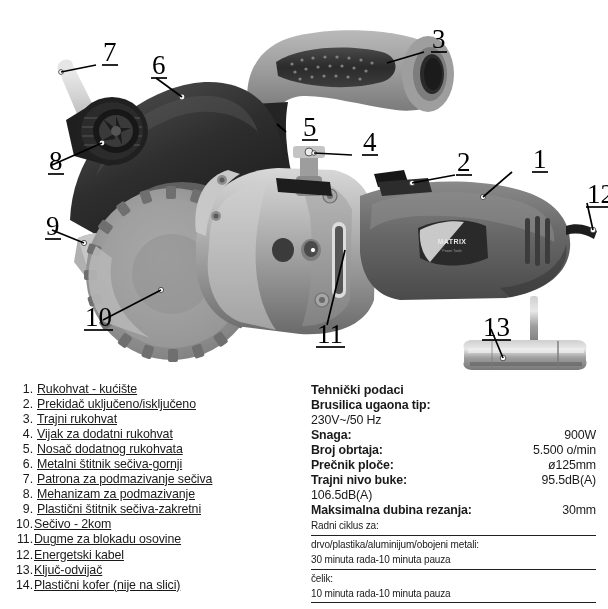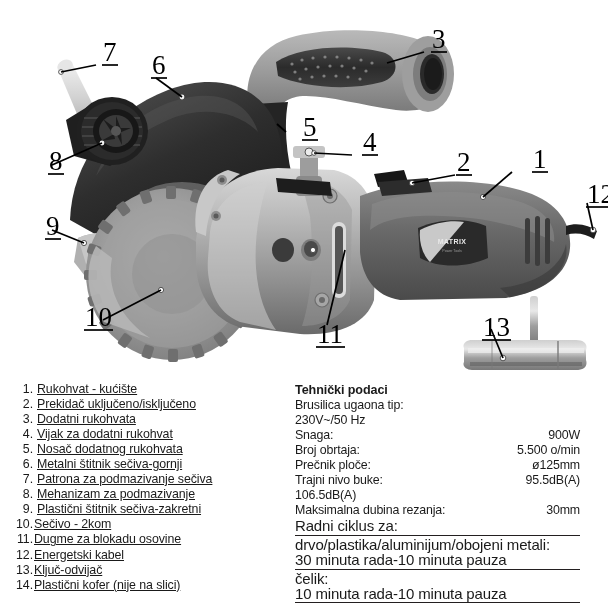--- a/index.html
+++ b/index.html
@@ -17,30 +17,30 @@
   
   #lower{position:absolute;left:0;top:378px;width:608px;height:231px;}
 
   #parts-list{position:absolute;left:13px;top:4px;width:286px;}
   .part-row{display:flex;font-size:12.4px;line-height:15.05px;
             white-space:nowrap;letter-spacing:-0.1px;}
   .part-row .pn{display:inline-block;width:20px;text-align:right;flex:none;}
   .part-row .pl{display:inline-block;padding-left:4px;text-decoration:underline;}
   .part-row.tight .pl{padding-left:1px;}
 
-  #specs{position:absolute;left:295px;top:4px;width:285px;}
+  #specs{position:absolute;left:311px;top:4px;width:285px;}
   .spec-title{font-size:12.6px;font-weight:bold;line-height:16px;
               letter-spacing:-0.1px;margin-bottom:0px;}
   .spec-row{display:flex;justify-content:space-between;align-items:baseline;
             font-size:12.4px;line-height:15.05px;white-space:nowrap;
             letter-spacing:-0.15px;}
-  .spec-row .k{flex:none;}
+  .spec-row .k{flex:none;font-weight:bold;}
   .spec-row .v{flex:none;text-align:right;}
   .spec-row.model .v{padding-left:6px;}
-  .spec-plain{font-size:15px;line-height:15.05px;white-space:nowrap;
+  .spec-plain{font-size:10px;line-height:15.05px;white-space:nowrap;
               letter-spacing:-0.15px;}
   .rule{border:0;border-top:1.3px solid #231f20;margin:1.5px 0 1px 0;width:100%;}
 </style>
 </head>
 <body>
 
 <div id="page">
 
   <div id="diagram">
   <svg width="608" height="378" viewBox="0 0 608 378" xmlns="http://www.w3.org/2000/svg">
@@ -355,21 +355,21 @@
         <div class="part-row">
           <span class="pn">1.</span>
           <span class="pl">Rukohvat - kućište</span>
         </div>
         <div class="part-row">
           <span class="pn">2.</span>
           <span class="pl">Prekidač uključeno/isključeno</span>
         </div>
         <div class="part-row">
           <span class="pn">3.</span>
-          <span class="pl">Dodatni rukohvata</span>
+          <span class="pl">Trajni rukohvat</span>
         </div>
         <div class="part-row">
           <span class="pn">4.</span>
           <span class="pl">Vijak za dodatni rukohvat</span>
         </div>
         <div class="part-row">
           <span class="pn">5.</span>
           <span class="pl">Nosač dodatnog rukohvata</span>
         </div>
         <div class="part-row">

